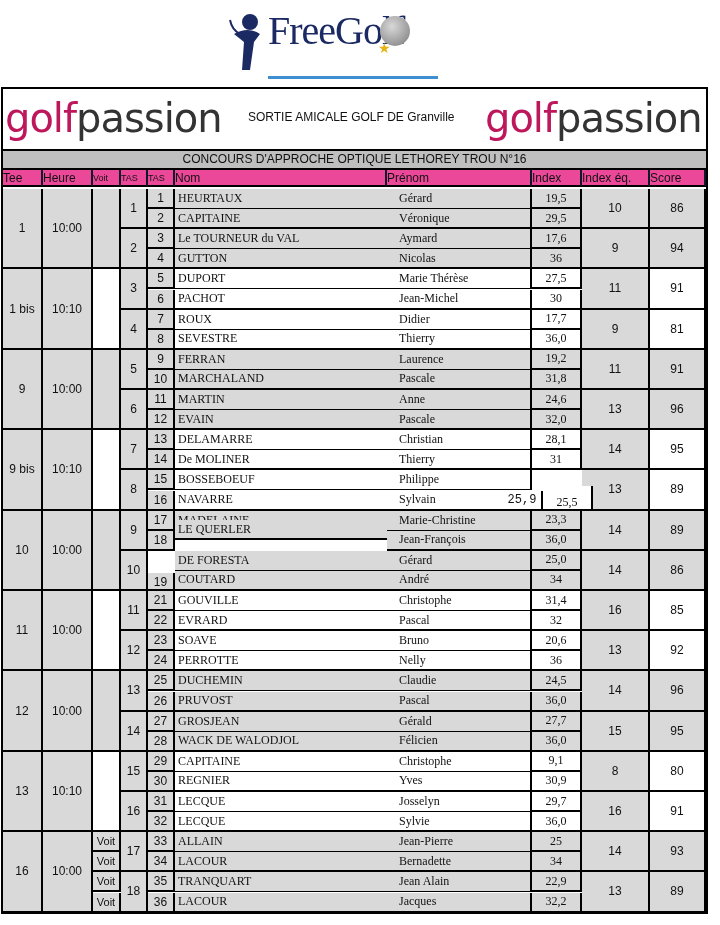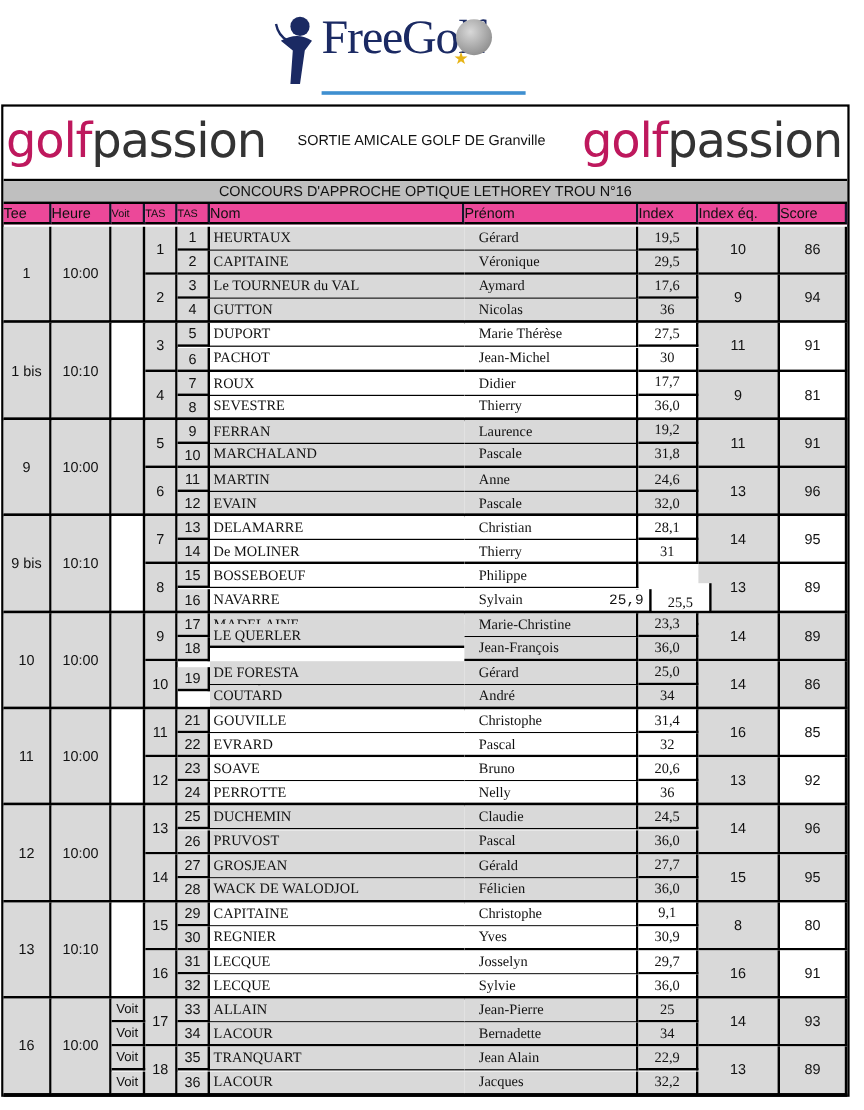--- a/index.html
+++ b/index.html
@@ -180,21 +180,21 @@
       <div class="cell grey serif left noborder-b" style="left:172px;top:421.6px;width:212px;height:20.1px;border-right:none;">MADELAINE</div>
       <div class="cell grey serif prenom noborder-b" style="left:384px;top:421.6px;width:145px;height:20.1px;">Marie-Christine</div>
       <div class="cell grey idx" style="left:529px;top:421.6px;width:50px;height:20.1px;">23,3</div>
       <div class="cell grey serif" style="left:145px;top:441.70000000000005px;width:27px;height:20.1px;font-family:'Liberation Sans',sans-serif;">18</div>
       <div class="cell grey serif left" style="left:172px;top:431px;width:212px;height:20.1px;border-right:none;">LE QUERLER</div>
       <div class="cell grey serif prenom" style="left:384px;top:441.70000000000005px;width:145px;height:20.1px;">Jean-François</div>
       <div class="cell grey idx" style="left:529px;top:441.70000000000005px;width:50px;height:20.1px;">36,0</div>
       <div class="cell grey" style="left:118px;top:461.8px;width:27px;height:40.2px;">10</div>
       <div class="cell grey" style="left:579px;top:461.8px;width:68px;height:40.2px;">14</div>
       <div class="cell grey" style="left:647px;top:461.8px;width:56px;height:40.2px;">86</div>
-      <div class="cell grey serif" style="left:145px;top:467px;width:27px;height:20.1px;font-family:'Liberation Sans',sans-serif;">19</div>
+      <div class="cell grey serif" style="left:145px;top:484px;width:27px;height:20.1px;font-family:'Liberation Sans',sans-serif;">19</div>
       <div class="cell grey serif left noborder-b" style="left:172px;top:461.8px;width:212px;height:20.1px;border-right:none;">DE FORESTA</div>
       <div class="cell grey serif prenom noborder-b" style="left:384px;top:461.8px;width:145px;height:20.1px;">Gérard</div>
       <div class="cell grey idx" style="left:529px;top:461.8px;width:50px;height:20.1px;">25,0</div>
       <div class="cell grey serif" style="left:145px;top:481.90000000000003px;width:27px;height:20.1px;font-family:'Liberation Sans',sans-serif;margin-left:42px;">20</div>
       <div class="cell grey serif left" style="left:172px;top:481.90000000000003px;width:212px;height:20.1px;border-right:none;">COUTARD</div>
       <div class="cell grey serif prenom" style="left:384px;top:481.90000000000003px;width:145px;height:20.1px;">André</div>
       <div class="cell grey idx" style="left:529px;top:481.90000000000003px;width:50px;height:20.1px;">34</div>
       <div class="cell grey" style="left:90px;top:421.6px;width:28px;height:80.4px;"></div>
       <div style="position:absolute;left:0;top:500px;width:703px;height:3px;background:#000;"></div>
       <div class="cell grey" style="left:0;top:502px;width:40px;height:80.4px;">11</div>

